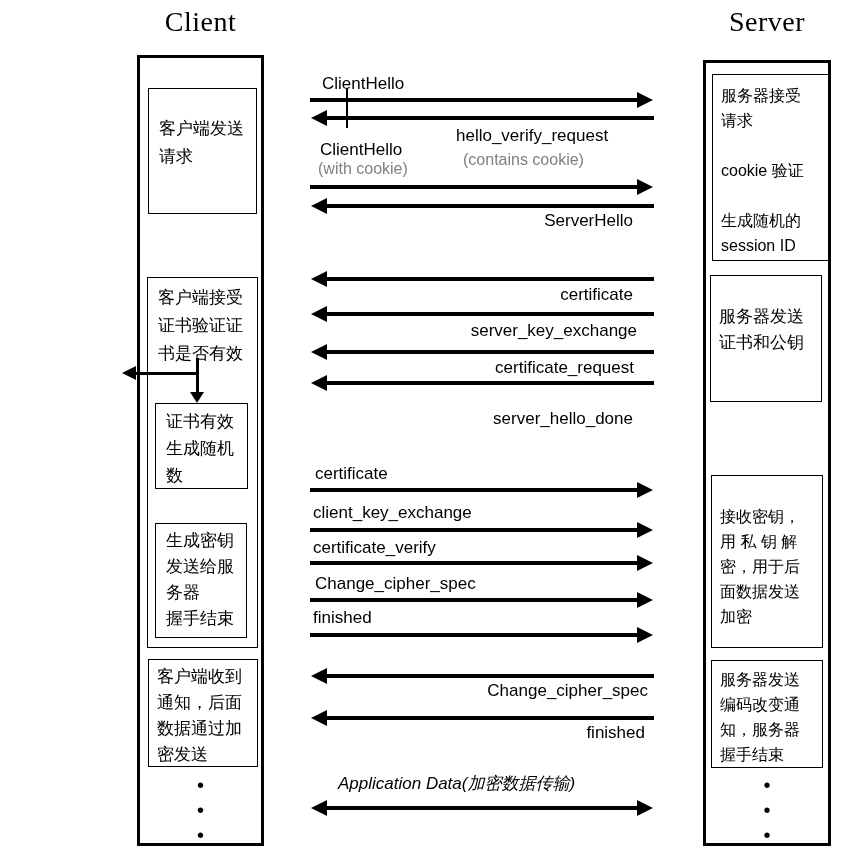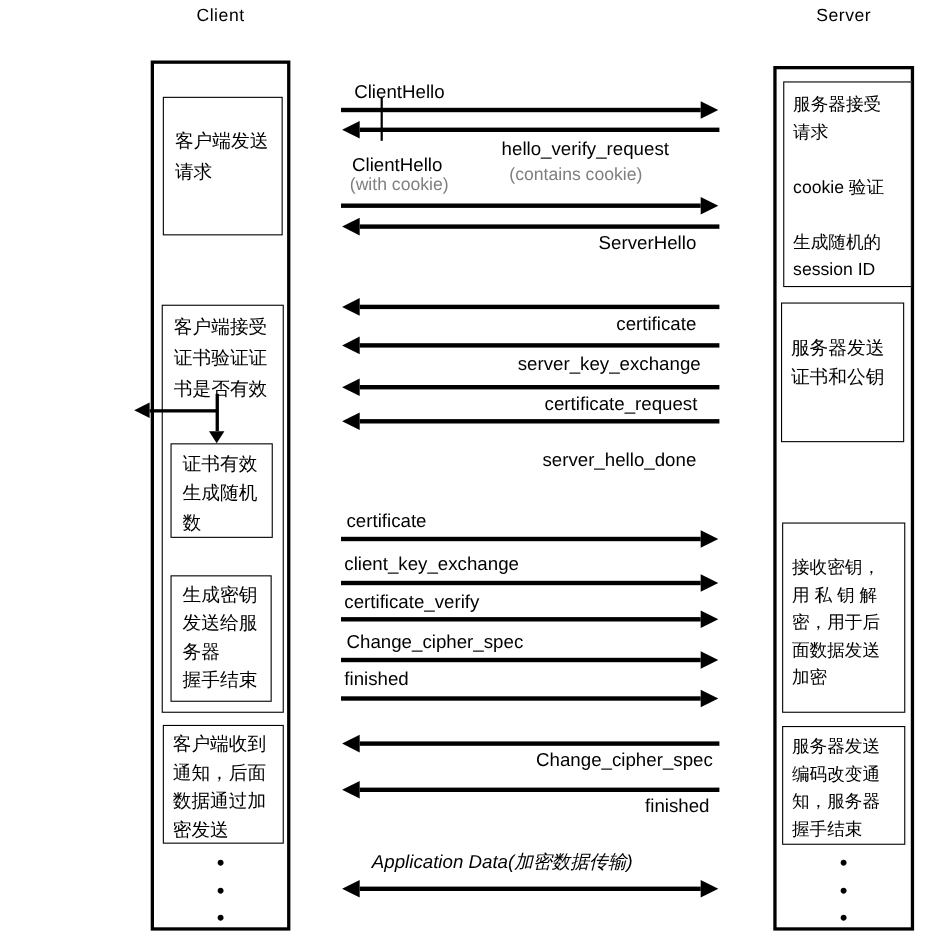--- a/index.html
+++ b/index.html
@@ -1,21 +1,21 @@
 <!DOCTYPE html>
 <html><head>
 <meta charset="utf-8">
 <style>
   html,body { margin:0; padding:0; background:#fff; }
   .canvas {
     position:relative; width:857px; height:861px; background:#ffffff;
     font-family:"Liberation Sans","DejaVu Sans",sans-serif; color:#000;
     overflow:hidden;
   }
-  .title { position:absolute; font-size:16px; text-align:center; letter-spacing:0.5px; }
+  .title { position:absolute; font-size:28px; text-align:center; letter-spacing:0.5px;font-family:Liberation Serif, serif; }
   .col { position:absolute; border:3px solid #000; box-sizing:border-box; background:#fff; }
   .box {
     position:absolute; border:1.5px solid #000; box-sizing:border-box;
     white-space:pre-line; font-size:17px; line-height:27px; background:#fff;
   }
   .lbl { position:absolute; font-size:17px; white-space:nowrap; }
   .muted { color:#7f7f7f; font-size:16px; }
   .dots { position:absolute; text-align:center; font-size:20px; line-height:25px; white-space:pre-line; }
   
   .arrow { position:absolute; height:4px; background:#000; }

